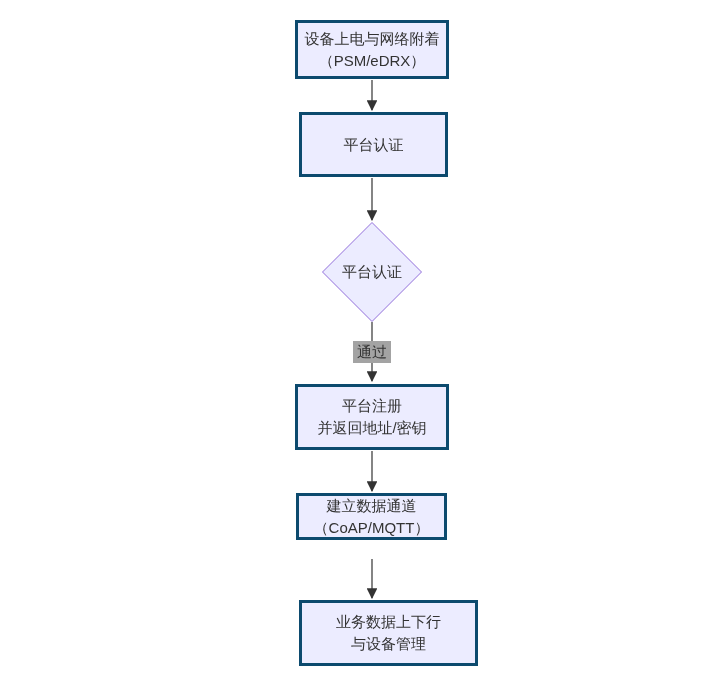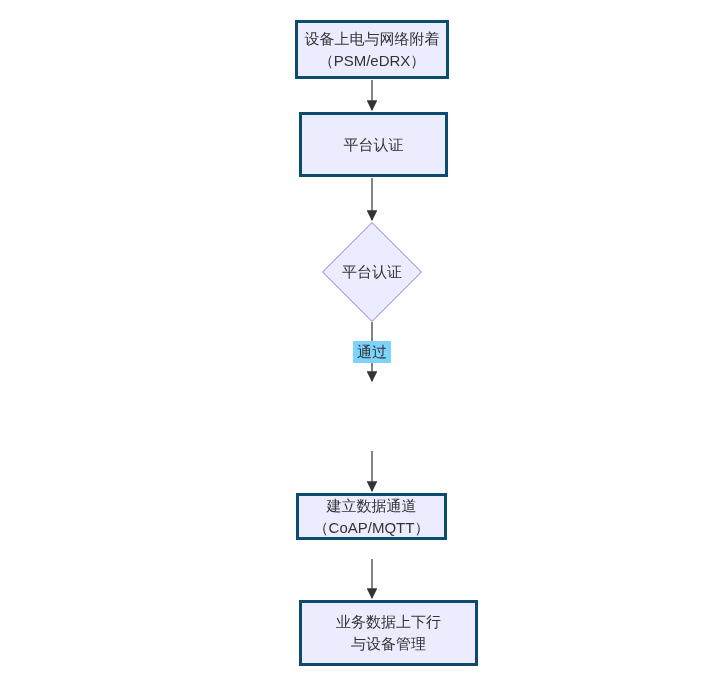--- a/index.html
+++ b/index.html
@@ -49,21 +49,21 @@
     font-size: 15px;
     line-height: 22px;
     text-align: center;
     white-space: nowrap;
   }
   .edge-label {
     position: absolute;
     left: 372px;
     top: 352px;
     transform: translate(-50%, -50%);
-    background: #7dd3fc;
+    background: #a3a3a3;
     padding: 1px 4px;
     font-size: 15px;
     line-height: 20px;
     white-space: nowrap;
   }
 </style>
 </head>
 <body>
 
 <div class="canvas">
@@ -88,20 +88,24 @@
   </div>
 
   <div class="node" style="left:299px; top:112px; width:149px; height:65px;">
     <span>平台认证</span>
   </div>
 
   <div class="diamond-label">平台认证</div>
 
   <div class="edge-label">通过</div>
 
+  <div class="node" style="left:295px; top:384px; width:154px; height:66px;">
+    <span>平台注册</span>
+    <span>并返回地址/密钥</span>
+  </div>
 
   <div class="node" style="left:296px; top:493px; width:151px; height:47px;">
     <span>建立数据通道</span>
     <span>（CoAP/MQTT）</span>
   </div>
 
   <div class="node" style="left:299px; top:600px; width:179px; height:66px;">
     <span>业务数据上下行</span>
     <span>与设备管理</span>
   </div>

